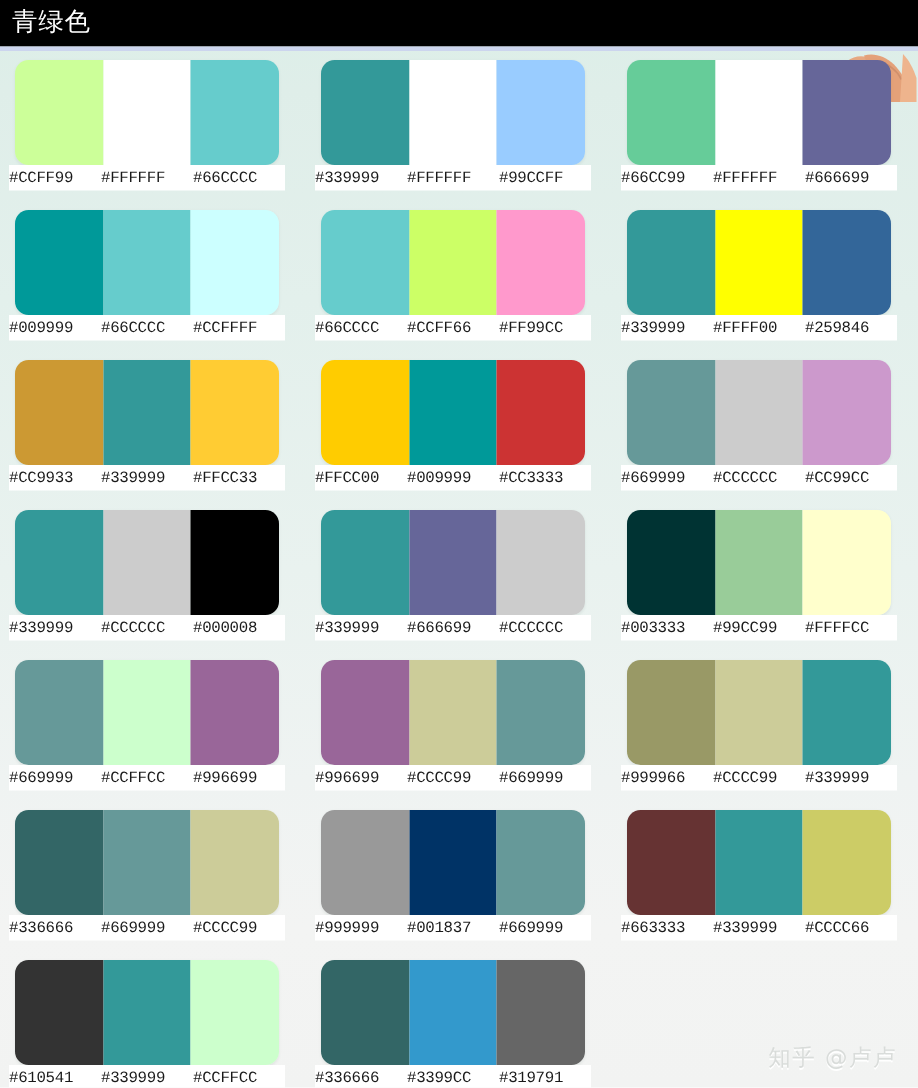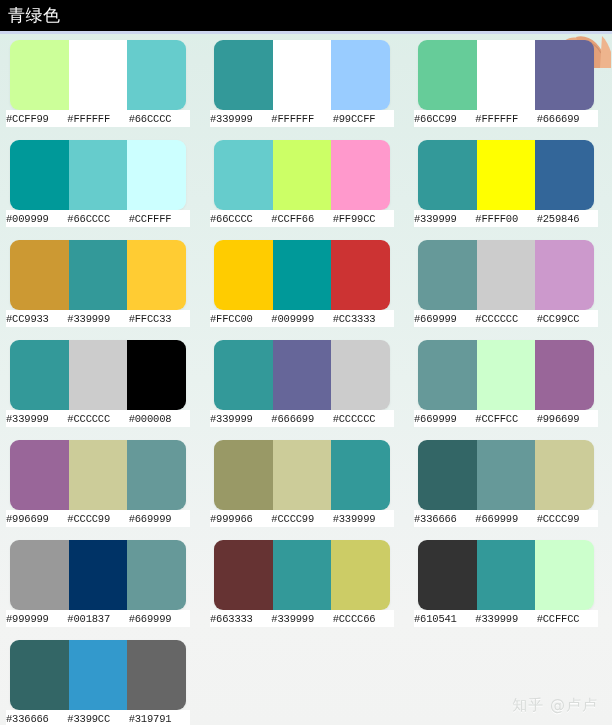--- a/index.html
+++ b/index.html
@@ -277,20 +277,32 @@
         <div class="swatch" style="background: rgb(204, 204, 204);"></div>
       </div>
       <div class="label-strip">
         <div class="hex-label">#339999</div>
         <div class="hex-label">#666699</div>
         <div class="hex-label">#CCCCCC</div>
       </div>
     </div>
     <div class="palette-card">
       <div class="swatch-row">
+        <div class="swatch" style="background: rgb(0, 51, 51);"></div>
+        <div class="swatch" style="background: rgb(153, 204, 153);"></div>
+        <div class="swatch" style="background: rgb(255, 255, 204);"></div>
+      </div>
+      <div class="label-strip">
+        <div class="hex-label">#003333</div>
+        <div class="hex-label">#99CC99</div>
+        <div class="hex-label">#FFFFCC</div>
+      </div>
+    </div>
+    <div class="palette-card">
+      <div class="swatch-row">
         <div class="swatch" style="background: rgb(102, 153, 153);"></div>
         <div class="swatch" style="background: rgb(204, 255, 204);"></div>
         <div class="swatch" style="background: rgb(153, 102, 153);"></div>
       </div>
       <div class="label-strip">
         <div class="hex-label">#669999</div>
         <div class="hex-label">#CCFFCC</div>
         <div class="hex-label">#996699</div>
       </div>
     </div>

